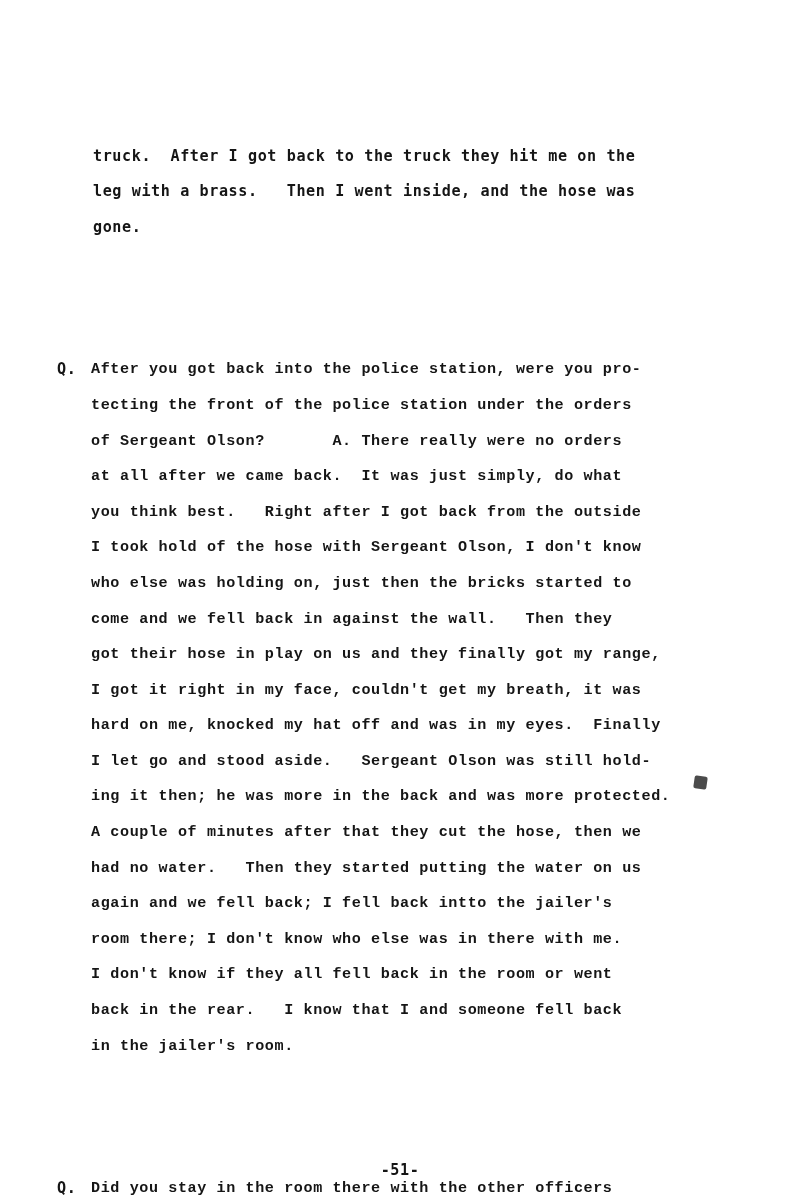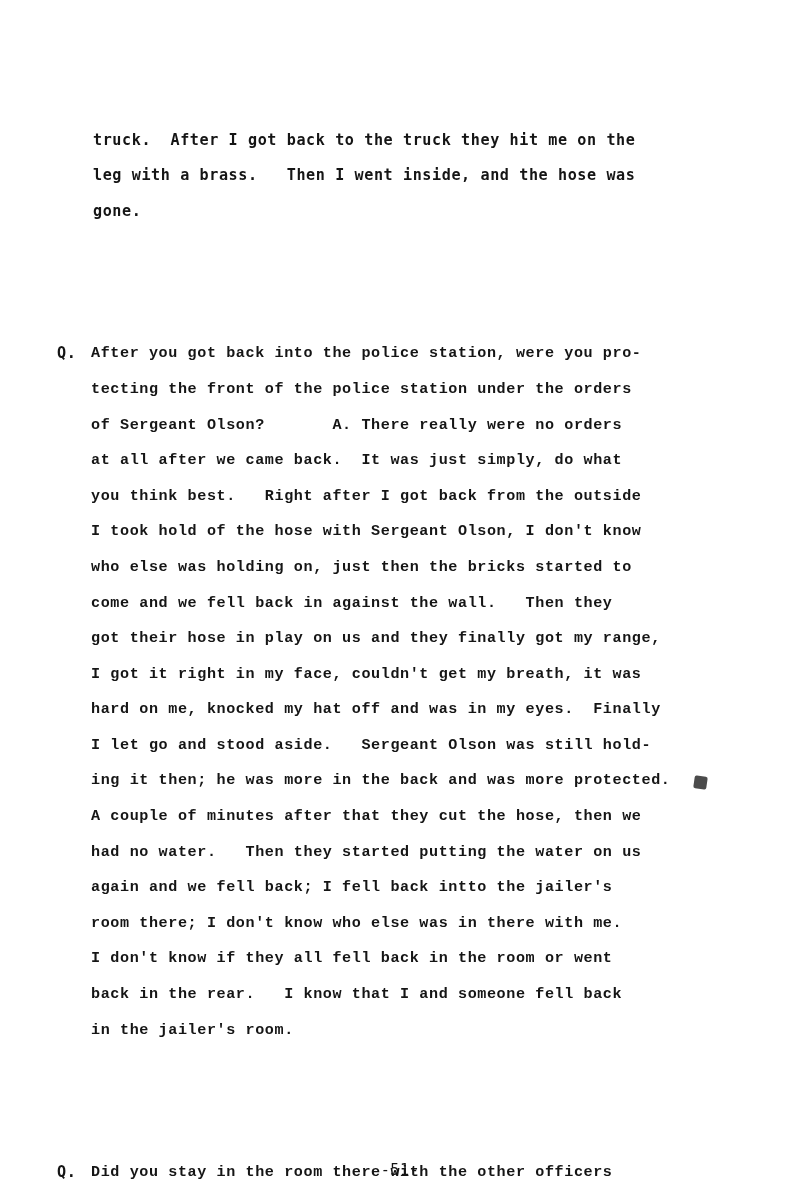--- a/index.html
+++ b/index.html
@@ -13,21 +13,21 @@
     font-family: "DejaVu Sans Mono", "Liberation Mono", monospace;
     color: #151515;
     position: relative;
     overflow: hidden;
   }
   .page {
     position: relative;
     width: 800px;
     height: 1197px;
     box-sizing: border-box;
-    padding: 16px 40px 0 55px;
+    padding: 32px 40px 0 55px;
   }
   .doc-body {
     font-size: 15.1px;
     line-height: 35.6px;
     letter-spacing: 0.6px;
     white-space: pre;
     font-weight: 700;
     -webkit-font-smoothing: none;
   }
   .qa-block {
@@ -51,21 +51,21 @@
     white-space: pre;
   }
   .page-number {
     position: absolute;
     left: 0;
     right: 0;
     bottom: 18px;
     text-align: center;
     font-family: "DejaVu Sans Mono", "Liberation Mono", monospace;
     font-size: 15.1px;
-    font-weight: 400;
+    font-weight: 700;
     letter-spacing: 0.6px;
   }
   .smudge {
     position: absolute;
     left: 694px;
     top: 776px;
     width: 13px;
     height: 13px;
     background: #2b2b2b;
     border-radius: 2px;

